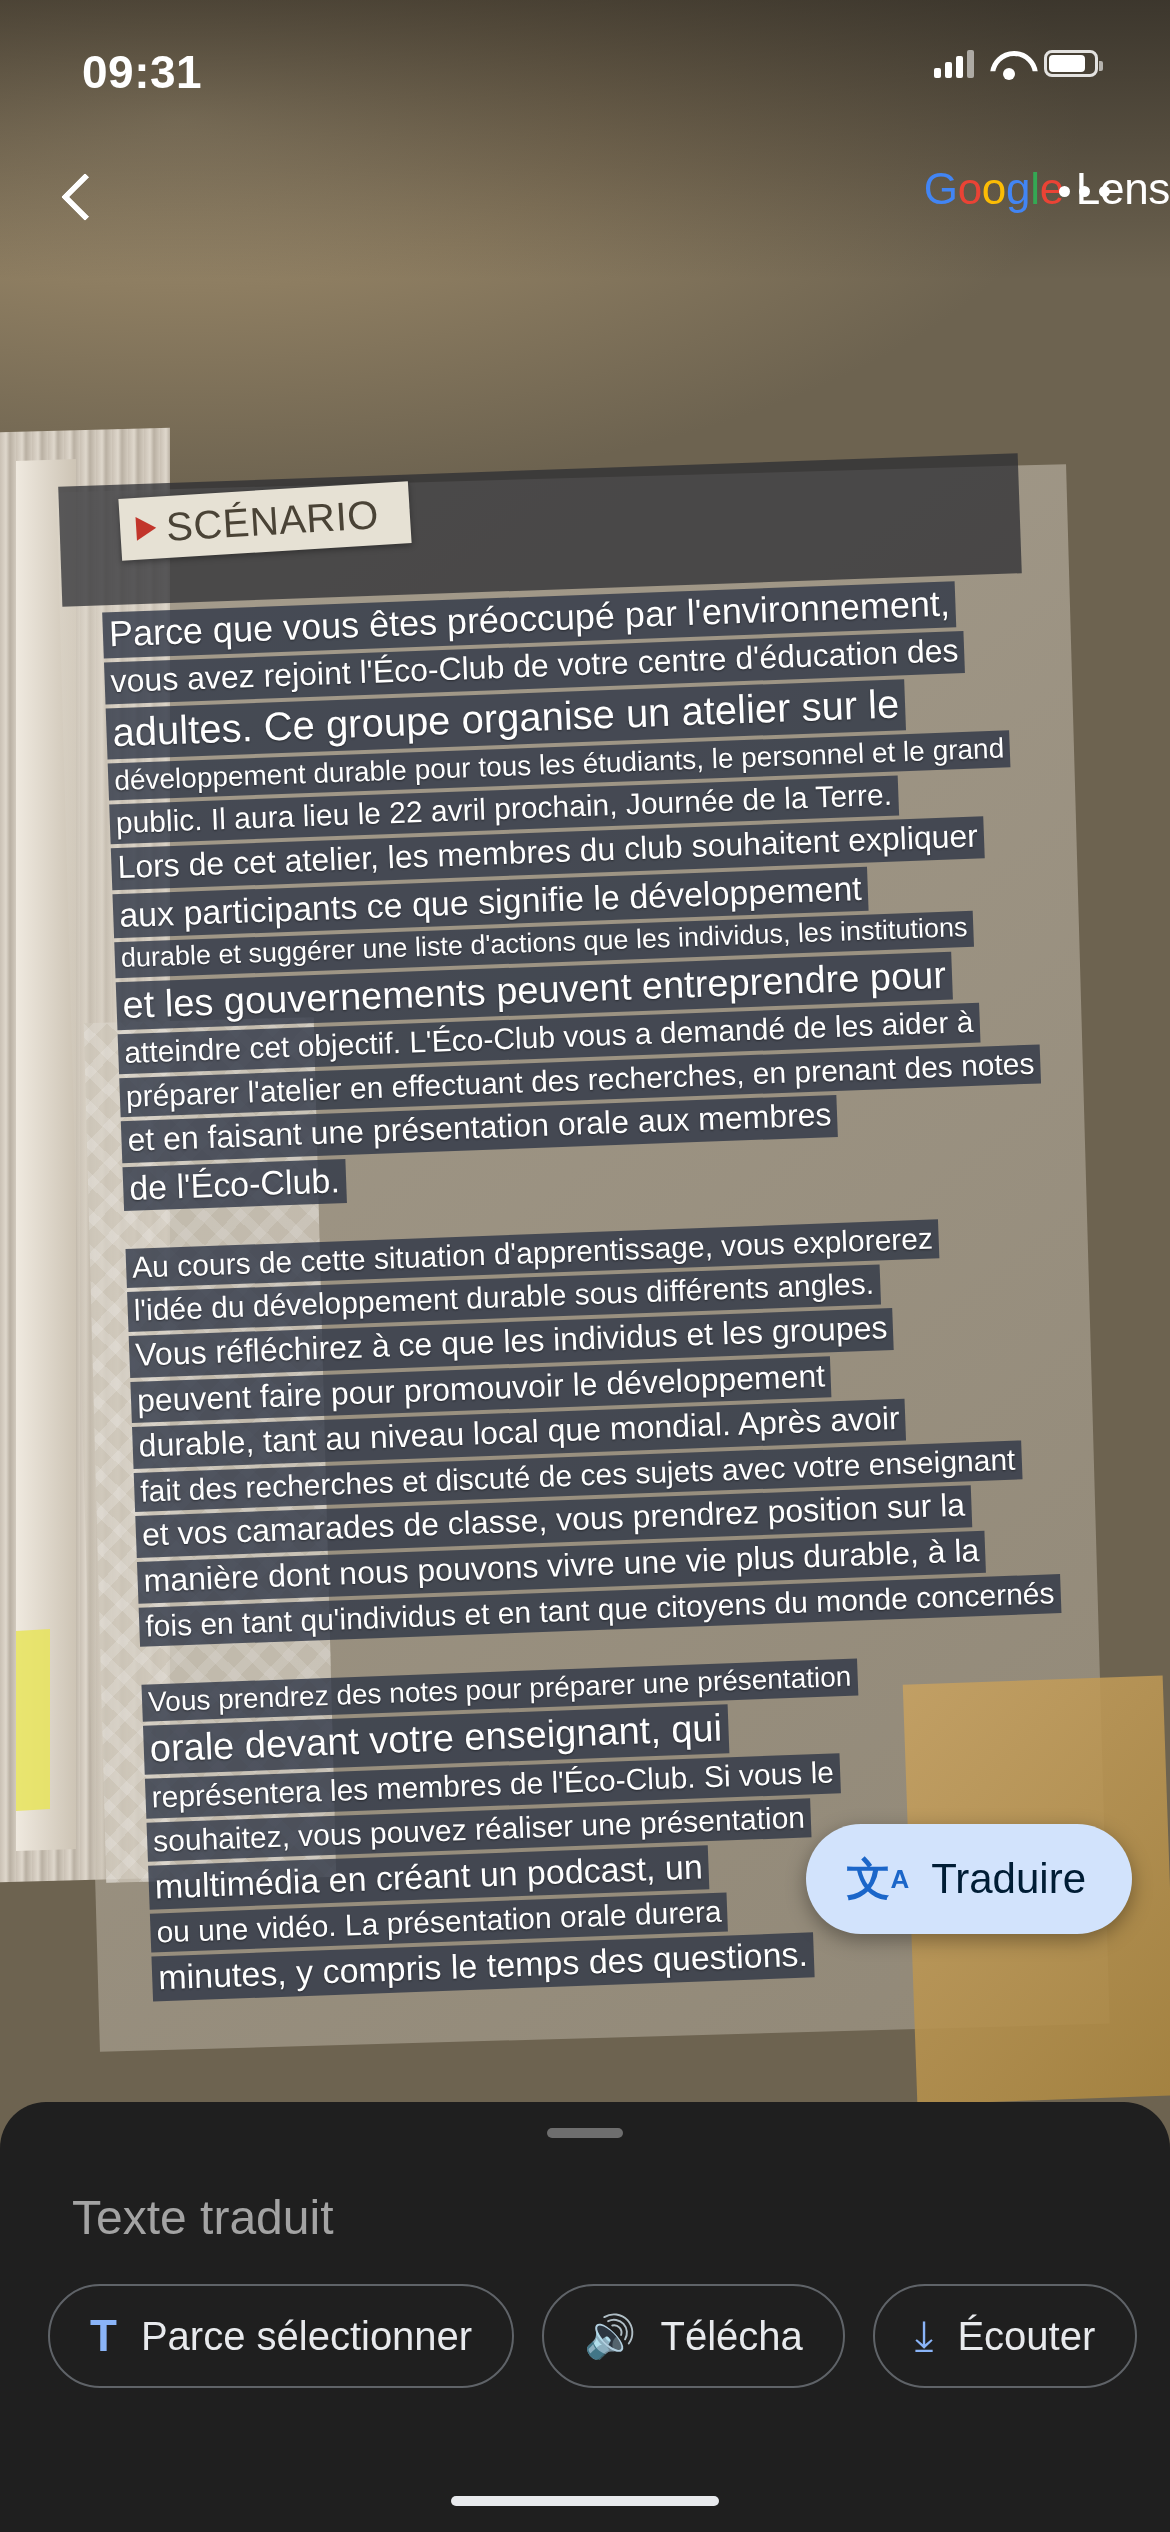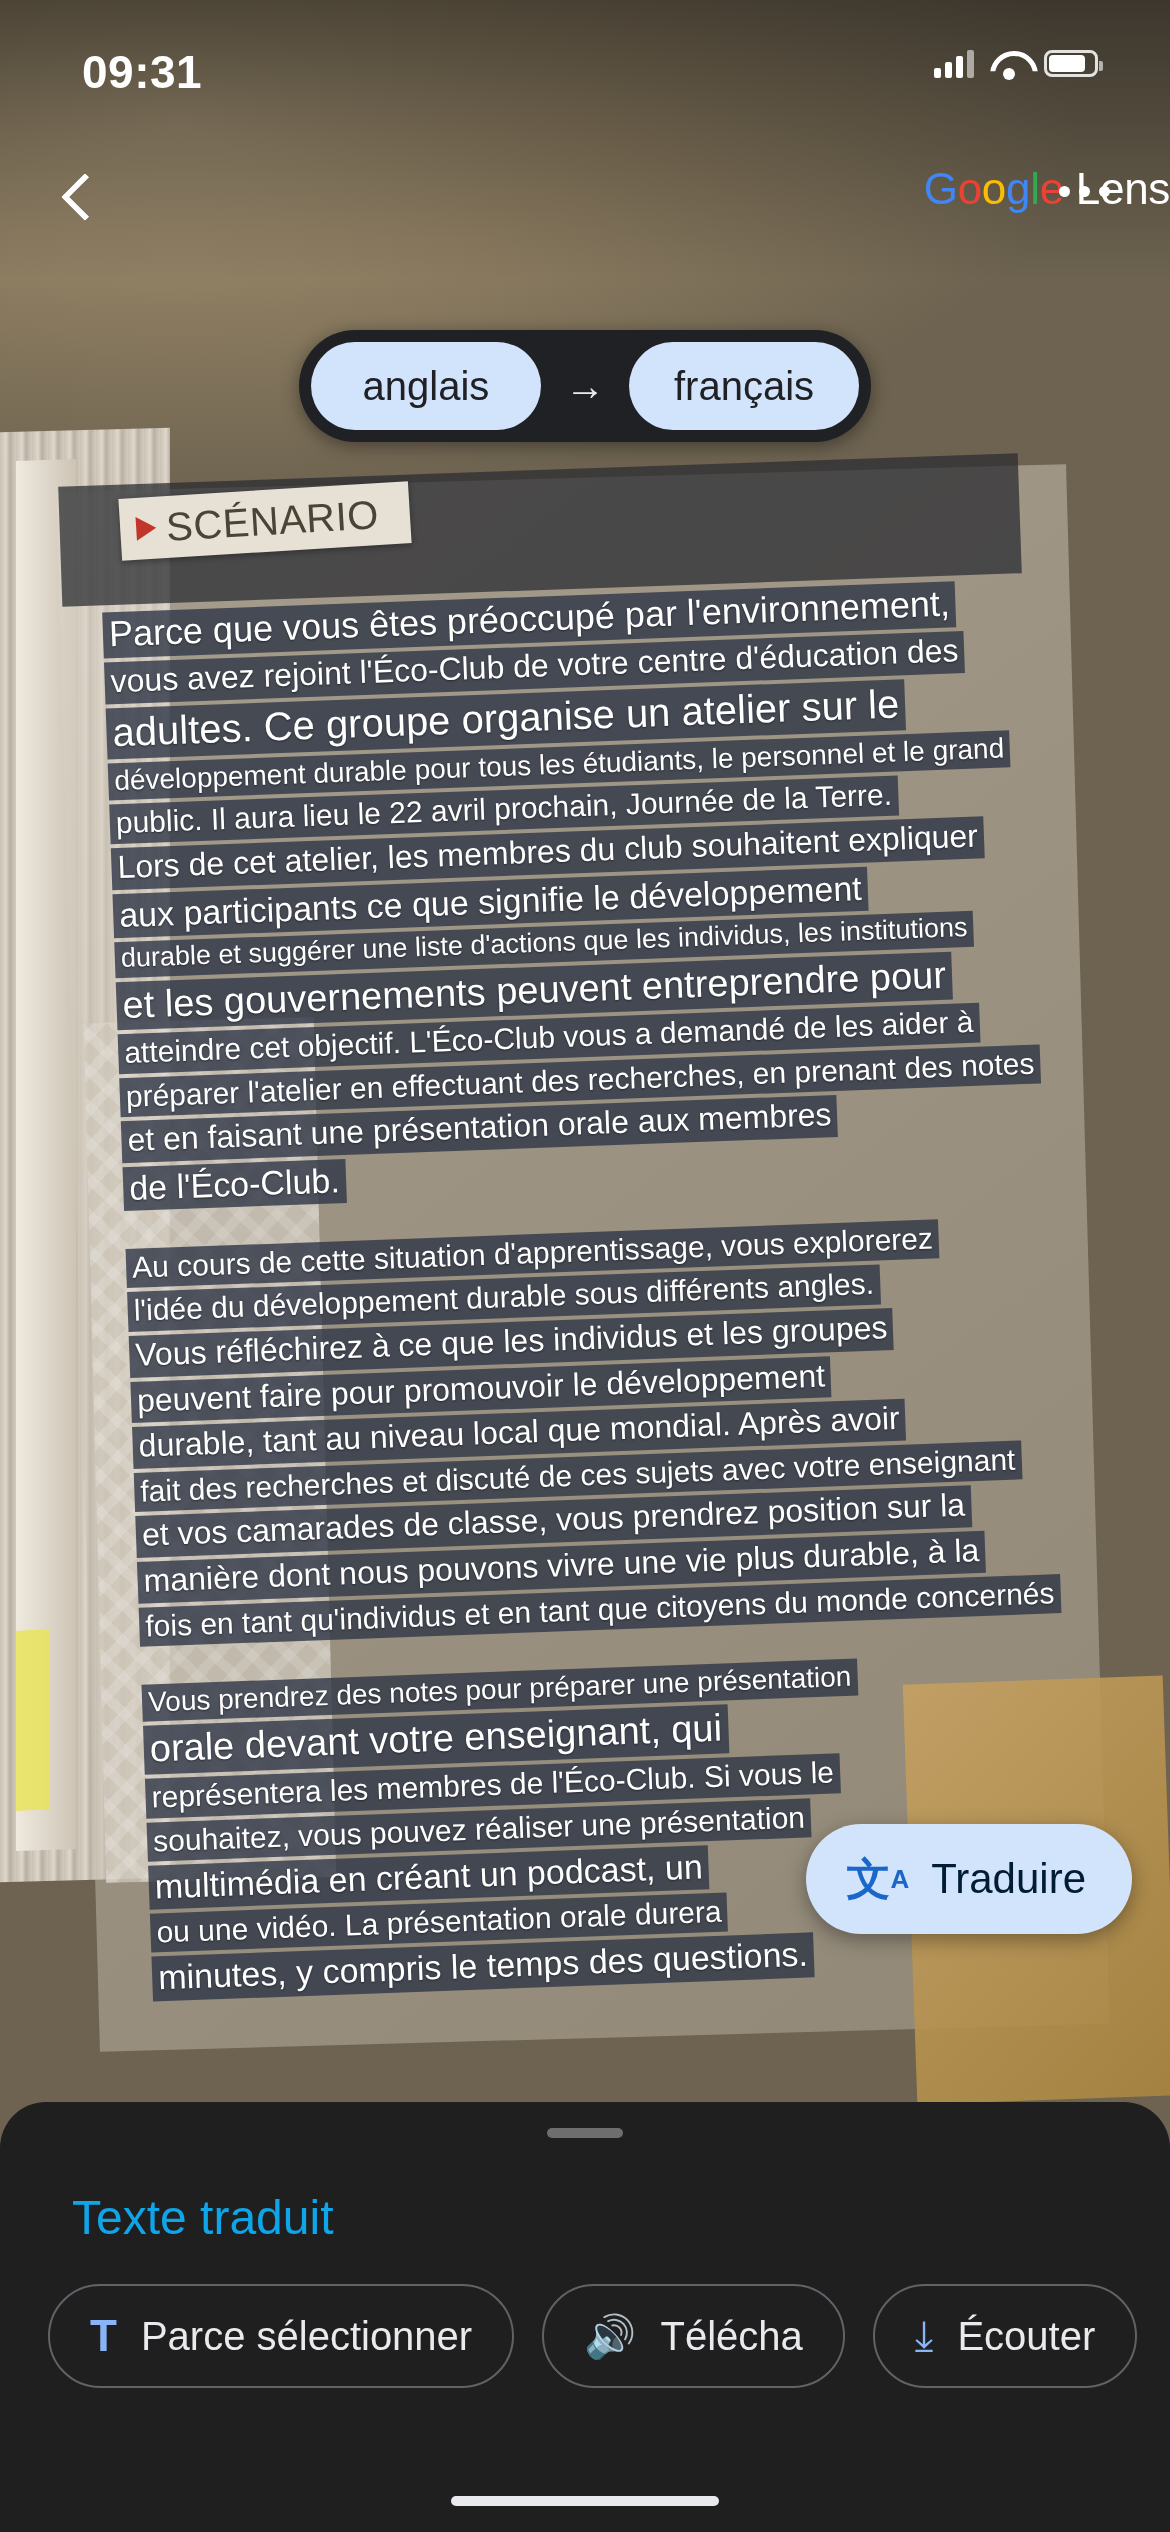--- a/index.html
+++ b/index.html
@@ -279,21 +279,21 @@
   }
   .grabber {
     position: absolute; left: 50%; top: 26px;
     transform: translateX(-50%);
     width: 76px; height: 10px;
     border-radius: 6px;
     background: #6e6e6e;
   }
   .sheet-title {
     position: absolute; left: 72px; top: 88px;
-    color: #0ea5e9;
+    color: #a3a3a3;
     font-size: 48px;
   }
   .chips {
     position: absolute; left: 48px; top: 182px;
     display: flex; gap: 28px;
   }
   .chip {
     height: 104px;
     border: 2px solid #5f6368;
     border-radius: 60px;
@@ -356,25 +356,20 @@
     <div class="title">
       <span><span class="g-blue">G</span><span class="g-red">o</span><span class="g-yellow">o</span><span class="g-blue">g</span><span class="g-green">l</span><span class="g-red">e</span></span><span class="lens-word"> Lens</span>
     </div>
     <div class="more-btn">
         <i></i>
         <i></i>
         <i></i>
       </div>
   </div>
 
-  <div class="lang-bar">
-    <div class="lang-chip">anglais</div>
-    <div class="lang-arrow">→</div>
-    <div class="lang-chip">français</div>
-  </div>
 
   <div class="text-overlay">
       <div class="para"><div class="ln" style="font-size: 36px;">Parce que vous êtes préoccupé par l'environnement,</div><div class="ln" style="font-size: 32px;">vous avez rejoint l'Éco-Club de votre centre d'éducation des</div><div class="ln" style="font-size: 40px;">adultes. Ce groupe organise un atelier sur le</div><div class="ln" style="font-size: 28px;">développement durable pour tous les étudiants, le personnel et le grand</div><div class="ln" style="font-size: 30px;">public. Il aura lieu le 22 avril prochain, Journée de la Terre.</div><div class="ln" style="font-size: 32px;">Lors de cet atelier, les membres du club souhaitent expliquer</div><div class="ln" style="font-size: 34px;">aux participants ce que signifie le développement</div><div class="ln" style="font-size: 27px;">durable et suggérer une liste d'actions que les individus, les institutions</div><div class="ln" style="font-size: 38px;">et les gouvernements peuvent entreprendre pour</div><div class="ln" style="font-size: 30px;">atteindre cet objectif. L'Éco-Club vous a demandé de les aider à</div><div class="ln" style="font-size: 30px;">préparer l'atelier en effectuant des recherches, en prenant des notes</div><div class="ln" style="font-size: 32px;">et en faisant une présentation orale aux membres</div><div class="ln" style="font-size: 34px;">de l'Éco-Club.</div></div>
       <div class="para"><div class="ln" style="font-size: 30px;">Au cours de cette situation d'apprentissage, vous explorerez</div><div class="ln" style="font-size: 30px;">l'idée du développement durable sous différents angles.</div><div class="ln" style="font-size: 32px;">Vous réfléchirez à ce que les individus et les groupes</div><div class="ln" style="font-size: 32px;">peuvent faire pour promouvoir le développement</div><div class="ln" style="font-size: 32px;">durable, tant au niveau local que mondial. Après avoir</div><div class="ln" style="font-size: 30px;">fait des recherches et discuté de ces sujets avec votre enseignant</div><div class="ln" style="font-size: 32px;">et vos camarades de classe, vous prendrez position sur la</div><div class="ln" style="font-size: 32px;">manière dont nous pouvons vivre une vie plus durable, à la</div><div class="ln" style="font-size: 30px;">fois en tant qu'individus et en tant que citoyens du monde concernés</div></div>
       <div class="para"><div class="ln" style="font-size: 28px;">Vous prendrez des notes pour préparer une présentation</div><div class="ln" style="font-size: 38px;">orale devant votre enseignant, qui</div><div class="ln" style="font-size: 30px;">représentera les membres de l'Éco-Club. Si vous le</div><div class="ln" style="font-size: 30px;">souhaitez, vous pouvez réaliser une présentation</div><div class="ln" style="font-size: 34px;">multimédia en créant un podcast, un</div><div class="ln" style="font-size: 30px;">ou une vidéo. La présentation orale durera</div><div class="ln" style="font-size: 34px;">minutes, y compris le temps des questions.</div></div>
     </div>
 
   <div class="fab">
     <span class="fab-icon">文<sub style="font-size:26px">A</sub></span>
     <span>Traduire</span>

